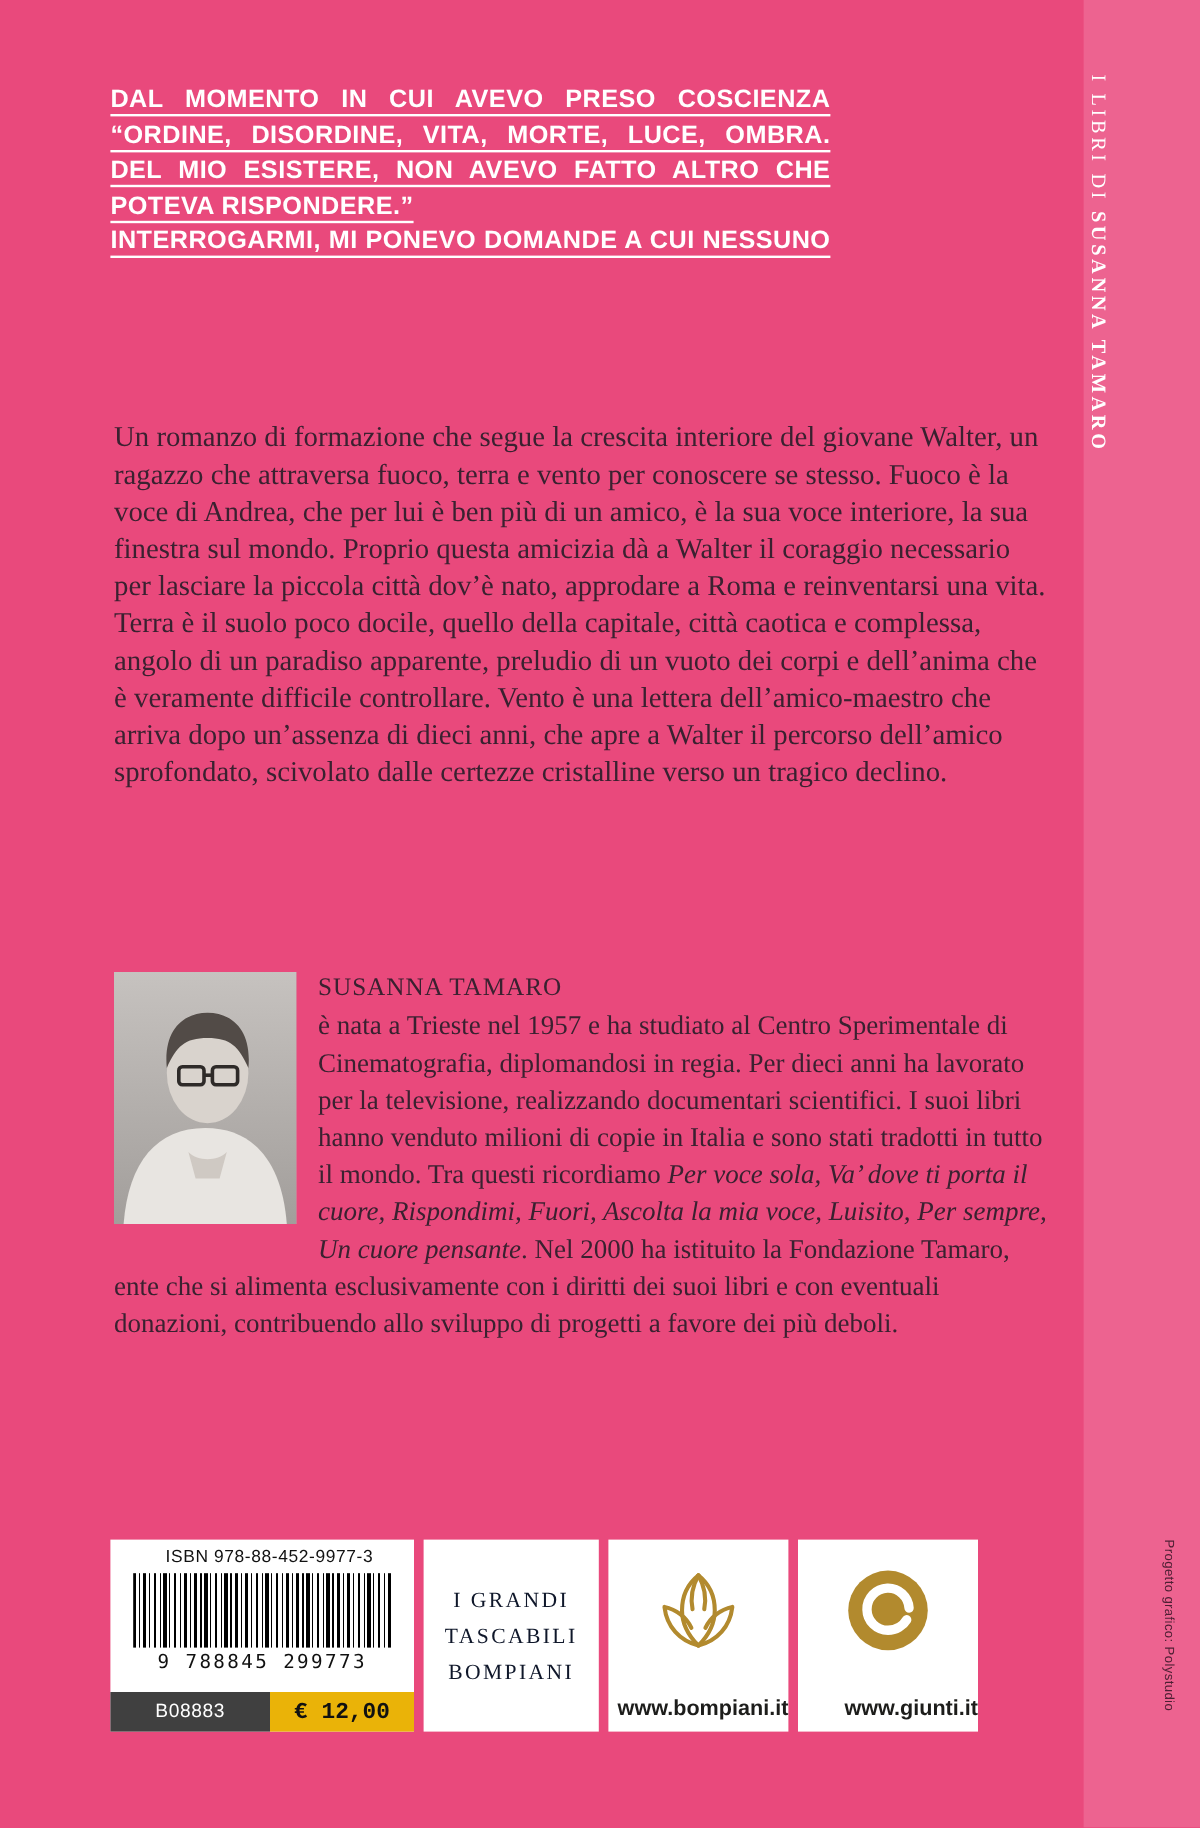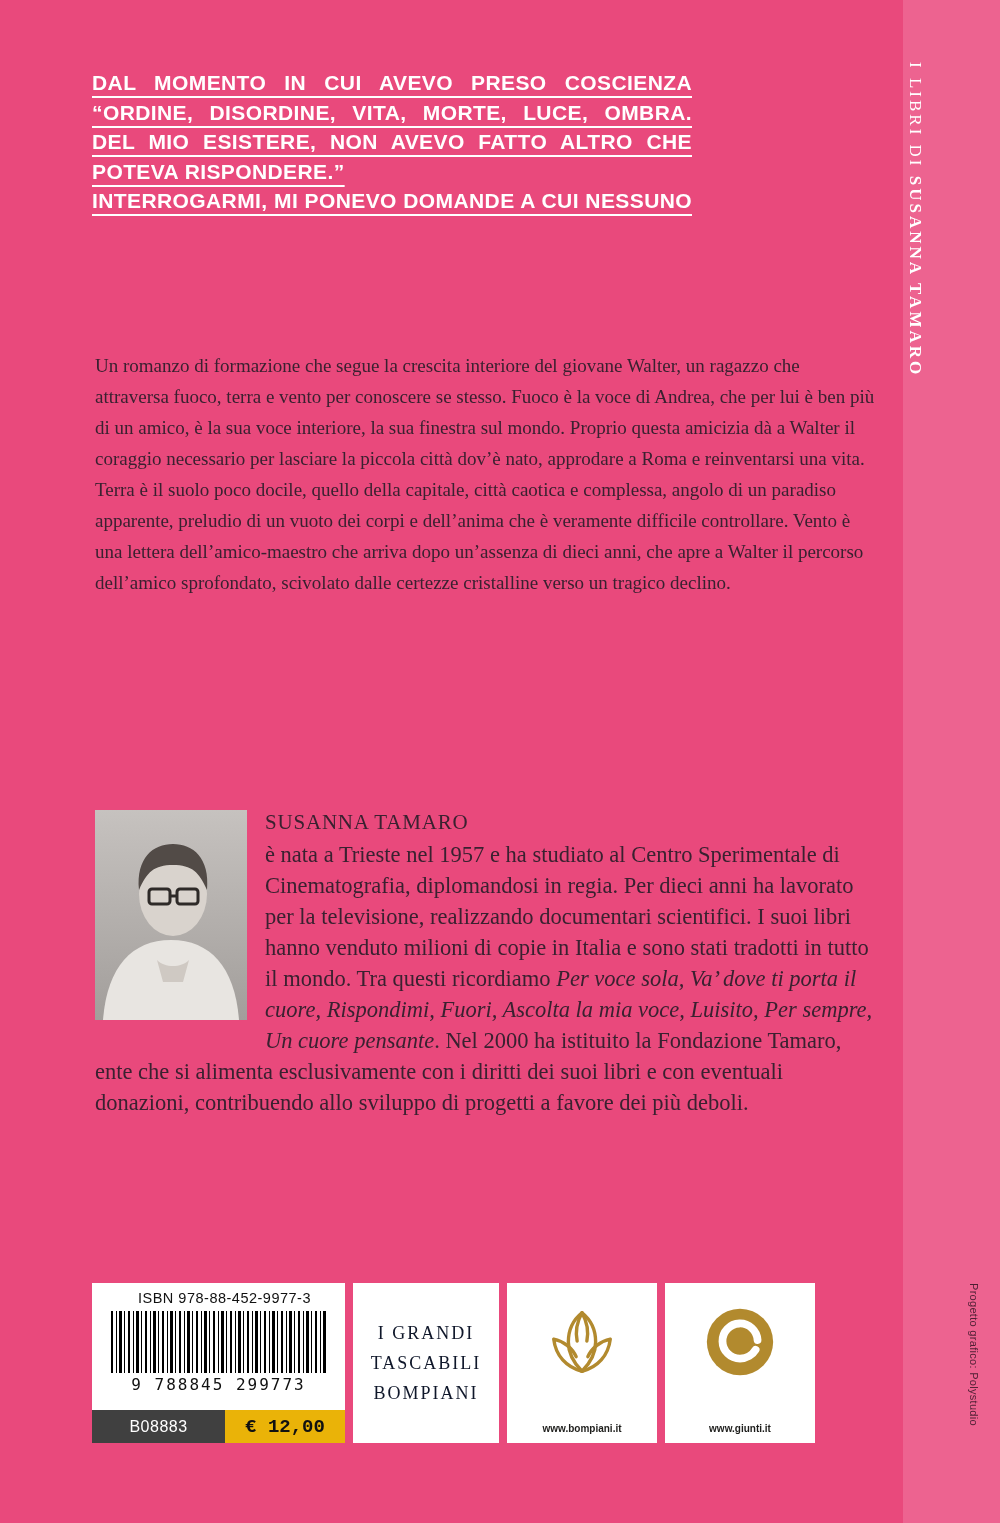--- a/index.html
+++ b/index.html
@@ -22,21 +22,21 @@
   .spine-label{
     position:absolute;left:905px;top:62px;height:620px;
     writing-mode:vertical-rl;
     font-family:"Liberation Serif",serif;font-size:17px;letter-spacing:3px;color:#ffffff;
   }
   .spine-label .author-part{font-weight:700;}
 
   
   .synopsis{position:absolute;left:95px;top:350px;width:780px;color:#3a2130;}
   .synopsis-title{font-size:21px;letter-spacing:1px;margin-bottom:2px;}
-  .synopsis-body{margin:0;font-size:19px;line-height:31px;}
+  .synopsis-body{margin:0;font-size:24px;line-height:31px;}
 
   
   .author{position:absolute;left:95px;top:806px;width:780px;color:#3a2130;}
   .author-photo{float:left;width:152px;height:210px;margin:4px 18px 6px 0;background:#b9b5b2;}
   .author-photo svg{display:block;}
   .author-name{font-size:21px;letter-spacing:.8px;padding-top:4px;margin-bottom:4px;}
   .author-bio{margin:0;font-size:22.5px;line-height:31px;}
   .author-bio i{font-style:italic;}
 
   
@@ -54,22 +54,22 @@
   .price-box{flex:1;background:#eab308;display:flex;align-items:center;justify-content:center;
     font-family:Liberation Mono, monospace;font-weight:700;font-size:19px;color:#111;}
 
   .imprint-block{left:353px;width:146px;display:flex;flex-direction:column;align-items:center;justify-content:center;gap:9px;}
   .imprint-line{font-family:"Liberation Serif",serif;font-size:18px;letter-spacing:2px;color:#0f172a;}
 
   .logo-block{display:flex;flex-direction:column;align-items:center;}
   .logo-bompiani-block{left:507px;width:150px;}
   .logo-giunti-block{left:665px;width:150px;}
   .logo-art{margin-top:20px;width:78px;height:78px;}
-  .logo-url{position:absolute;bottom:9px;left:0;right:0;text-align:center;
-    font-family:"Liberation Sans",sans-serif;font-weight:700;font-size:10px;color:#1d1d1b;}
+  .logo-url{position:absolute;bottom:9px;left:0;right:0;text-align:right;
+    font-family:"Liberation Sans",sans-serif;font-weight:700;font-size:18px;color:#1d1d1b;}
 
   
   .credit{
     position:absolute;left:968px;top:1283px;height:170px;
     writing-mode:vertical-rl;
     font-family:"Liberation Sans",sans-serif;font-size:11px;color:#4d1f33;letter-spacing:.3px;
   }
 </style>
 </head>
 <body>

